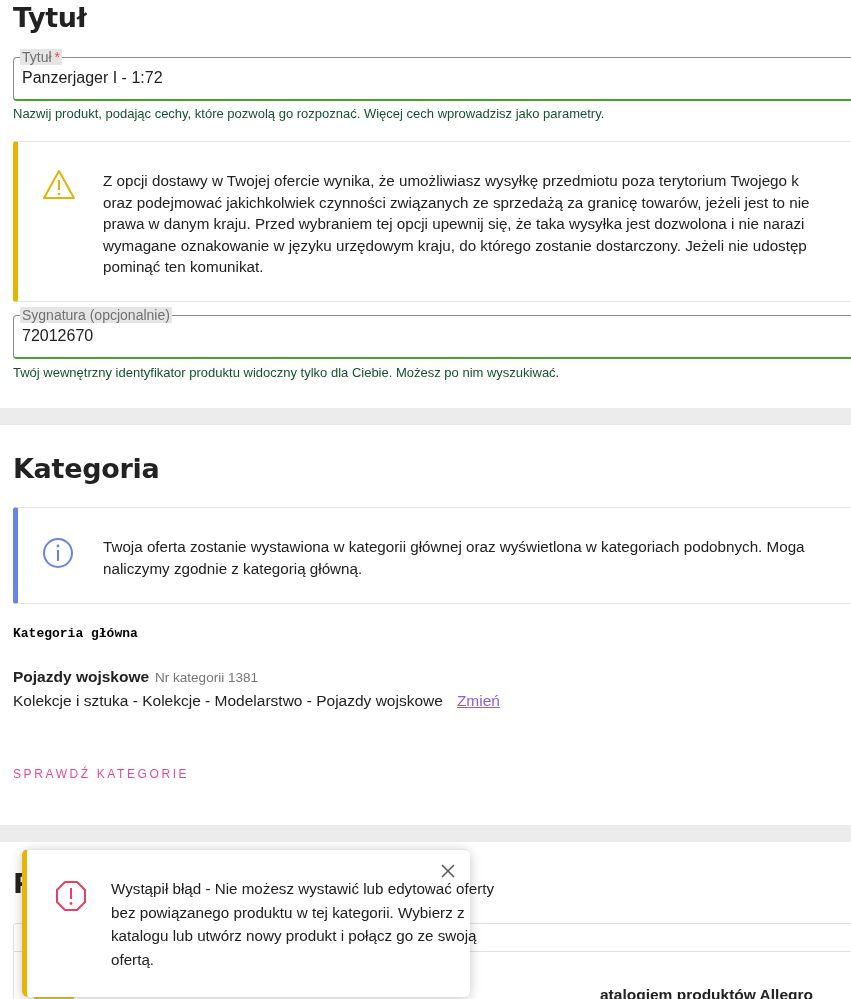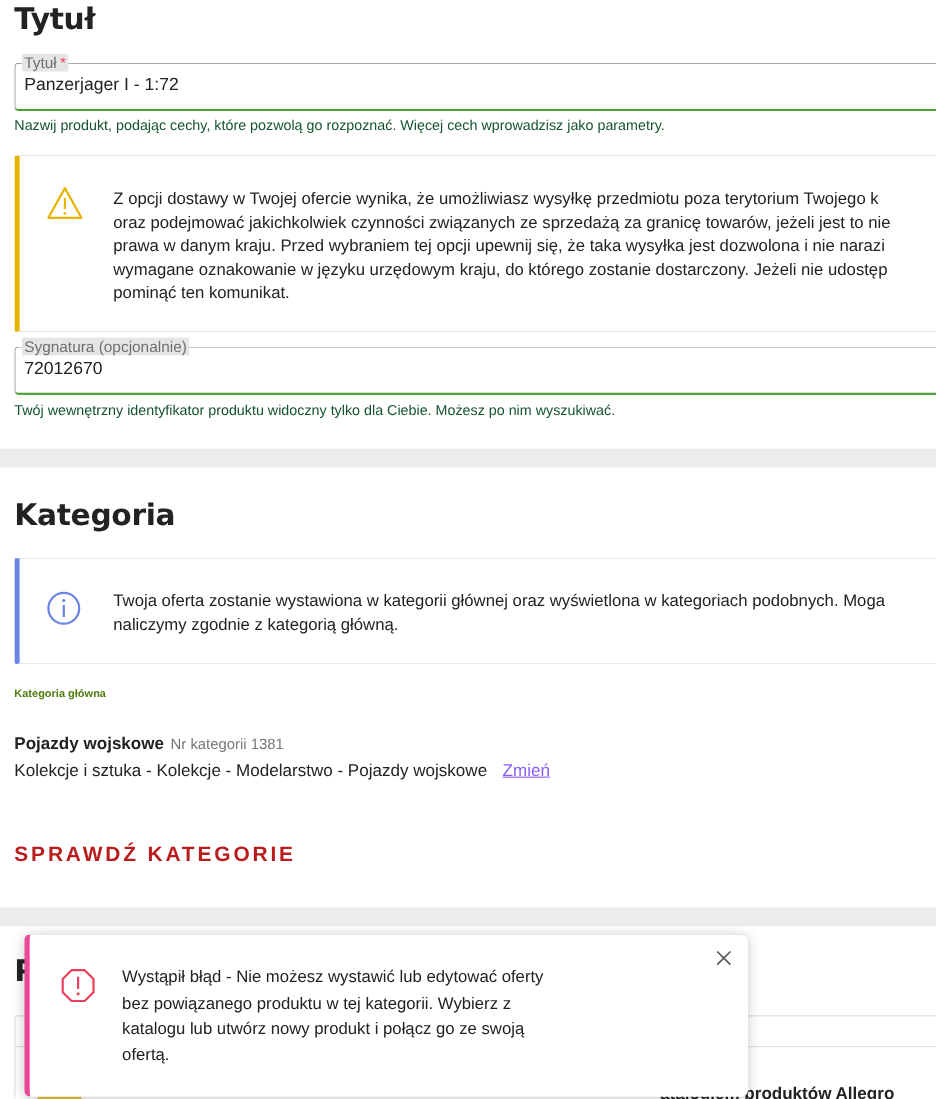--- a/index.html
+++ b/index.html
@@ -43,52 +43,52 @@
       background: #fff;
     }
     .msg.warn { border-left-color: #e4b400; }
     .msg.info { border-left-color: #6984e4; }
     .msg .icon { position: absolute; left: 24px; }
     .msg .text {
       position: absolute; left: 85px; width: 820px;
       font-size: 15.2px; line-height: 21.5px; color: #222; white-space: nowrap;
     }
 
-    .bold-label { position: absolute; left: 13px; font-weight: bold; font-size: 10px; color: #4d7c0f; }
+    .bold-label { position: absolute; left: 13px; font-weight: bold; font-size: 13px; color: #000000; font-family: Liberation Mono, monospace; }
     .cat-line { position: absolute; left: 13px; font-size: 15.5px; color: #222; white-space: nowrap; }
     .cat-name { font-weight: bold; }
     .cat-nr { font-size: 13.5px; color: #767676; margin-left: 6px; }
     .change-link { color: #8b5cf6; text-decoration: underline; margin-left: 14px; cursor: pointer; }
     .info-circle-sm {
       display: inline-block; vertical-align: middle; margin-left: 8px;
     }
     .check-btn {
-      position: absolute; left: 13px; font-size: 19px; font-weight: bold;
-      letter-spacing: 2.6px; color: #b91c1c; cursor: pointer; background: none; border: none;
+      position: absolute; left: 13px; font-size: 12px; font-weight: normal;
+      letter-spacing: 2.6px; color: #ec4899; cursor: pointer; background: none; border: none;
       font-family: "Liberation Sans", sans-serif;
     }
 
     
     .hidden-title { position: absolute; left: 13px; top: 868px; font-family: "DejaVu Sans", sans-serif; font-weight: bold; font-size: 27px; color: #222; }
     .hidden-card {
       position: absolute; left: 13px; top: 923px; width: 900px; height: 120px;
       border: 1px solid #e0e0e0; border-radius: 3px;
     }
     .hidden-card .divider { position: absolute; left: 0; top: 27px; width: 100%; height: 1px; background: #e0e0e0; }
     .hidden-text {
       position: absolute; left: 130px; top: 986px; font-weight: bold; font-size: 15.5px;
       color: #222; white-space: nowrap;
     }
     .hidden-icon { position: absolute; left: 34px; top: 990px; width: 60px; height: 12px; }
 
     
     .toast {
-      position: absolute; left: 22px; top: 849px; width: 658px; height: 148px;
+      position: absolute; left: 22px; top: 849px; width: 448px; height: 148px;
       background: #fff; border-radius: 6px;
-      border-left: 5px solid #ec4899;
+      border-left: 5px solid #eab308;
       box-shadow: 0 2px 12px rgba(0,0,0,0.22);
       border-top: 1px solid #e6e6e6;
     }
     .toast .icon { position: absolute; left: 28px; top: 30px; }
     .toast .text {
       position: absolute; left: 84px; top: 27px; width: 410px;
       font-size: 15.2px; line-height: 23.5px; color: #222;
     }
     .toast .close {
       position: absolute; right: 12px; top: 12px; width: 20px; height: 20px;

